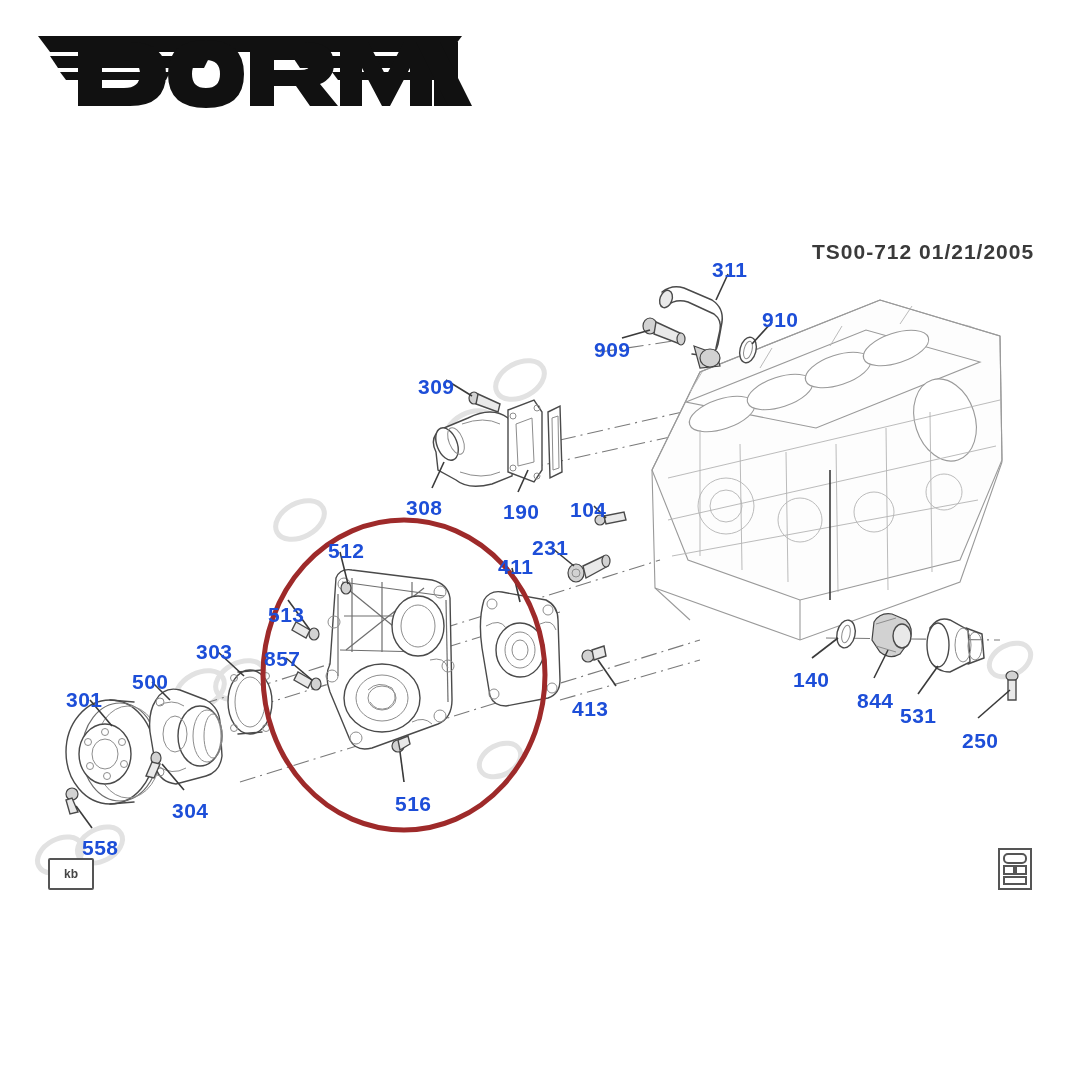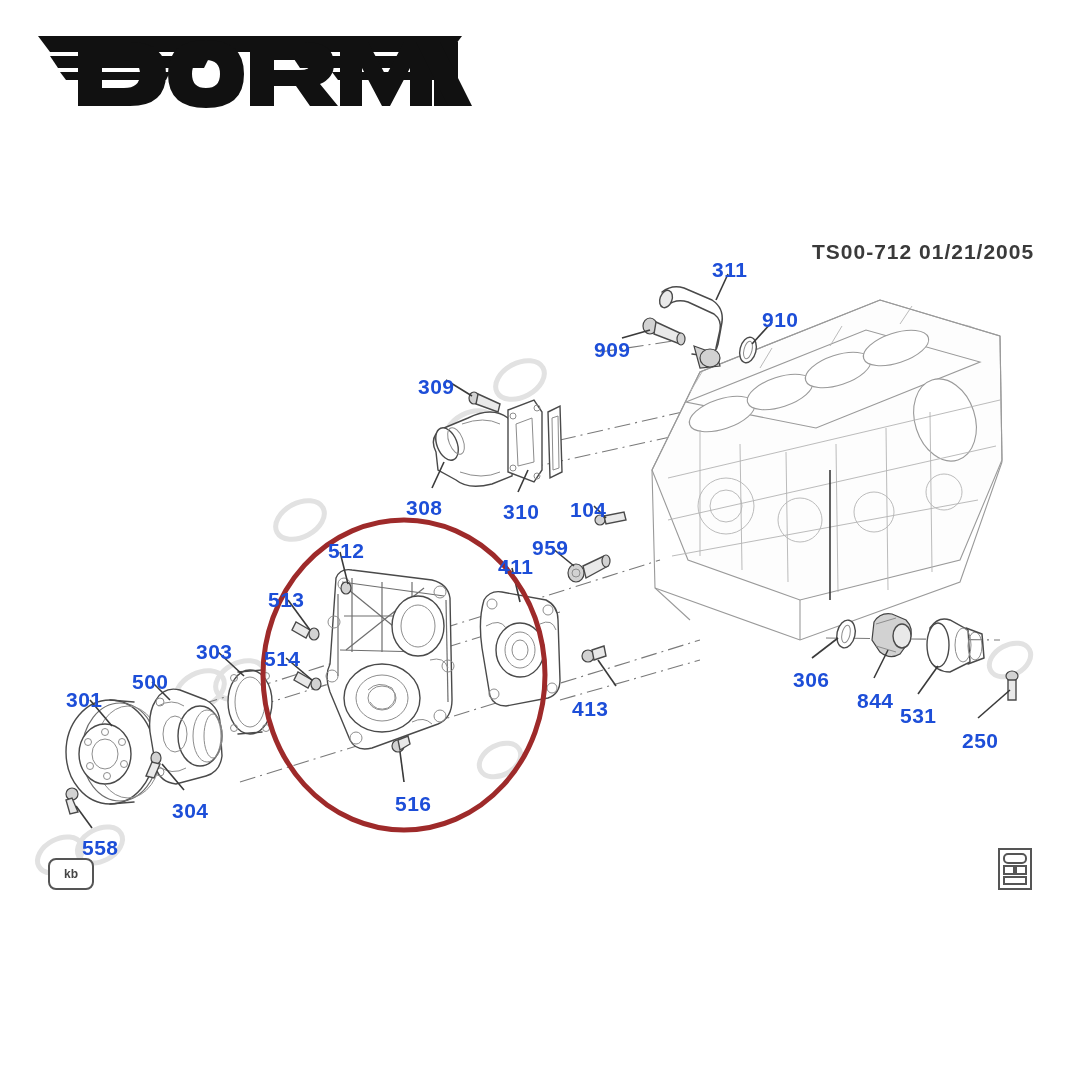--- a/index.html
+++ b/index.html
@@ -6,21 +6,21 @@
   html,body{margin:0;padding:0;background:#ffffff;}
   body{width:1080px;height:1080px;font-family:"Liberation Sans",sans-serif;}
   #page{position:relative;width:1080px;height:1046px;background:#fff;overflow:hidden;}
   #logo{position:absolute;left:20px;top:14px;width:460px;height:100px;}
   #diagram{position:absolute;left:0;top:0;width:1080px;height:1080px;}
   .callout{position:absolute;font-family:"Liberation Sans",sans-serif;font-weight:bold;
            font-size:21px;color:#1d4ed8;letter-spacing:0.5px;white-space:nowrap;}
   #refcode{position:absolute;left:812px;top:240px;font-size:21px;font-weight:bold;
            color:#3a3a3a;letter-spacing:1px;white-space:nowrap;}
   .cornerbox{position:absolute;border:2px solid #555;background:#fff;}
-  #kbbox{left:48px;top:858px;width:42px;height:28px;border-radius:8px;}
+  #kbbox{left:48px;top:858px;width:42px;height:28px;border-radius:2px;}
   #kbtext{position:absolute;left:0;top:0;width:42px;height:28px;line-height:28px;
           text-align:center;font-size:12px;font-weight:bold;color:#444;
           font-family:"Liberation Sans",sans-serif;}
   #iconbox{left:998px;top:848px;width:30px;height:38px;}
 </style>
 </head>
 <body>
 
 <div id="page">
 
@@ -336,35 +336,35 @@
     <ellipse cx="404" cy="675" rx="141" ry="155" fill="none" stroke="#9e2a2a" stroke-width="5"></ellipse>
   </svg>
 
   <div id="refcode">TS00-712  01/21/2005</div>
 
   <div class="callout" style="left:712px;top:258px">311</div>
   <div class="callout" style="left:594px;top:338px">909</div>
   <div class="callout" style="left:762px;top:308px">910</div>
   <div class="callout" style="left:418px;top:375px">309</div>
   <div class="callout" style="left:406px;top:496px">308</div>
-  <div class="callout" style="left:503px;top:500px">310</div>
+  <div class="callout" style="left:503px;top:500px">190</div>
   <div class="callout" style="left:570px;top:498px">104</div>
-  <div class="callout" style="left:532px;top:536px">959</div>
+  <div class="callout" style="left:532px;top:536px">231</div>
   <div class="callout" style="left:328px;top:539px">512</div>
   <div class="callout" style="left:498px;top:555px">411</div>
-  <div class="callout" style="left:268px;top:588px">513</div>
-  <div class="callout" style="left:264px;top:647px">514</div>
+  <div class="callout" style="left:268px;top:603px">513</div>
+  <div class="callout" style="left:264px;top:647px">857</div>
   <div class="callout" style="left:196px;top:640px">303</div>
   <div class="callout" style="left:132px;top:670px">500</div>
   <div class="callout" style="left:66px;top:688px">301</div>
   <div class="callout" style="left:172px;top:799px">304</div>
   <div class="callout" style="left:82px;top:836px">558</div>
   <div class="callout" style="left:395px;top:792px">516</div>
   <div class="callout" style="left:572px;top:697px">413</div>
-  <div class="callout" style="left:793px;top:668px">306</div>
+  <div class="callout" style="left:793px;top:668px">140</div>
   <div class="callout" style="left:857px;top:689px">844</div>
   <div class="callout" style="left:900px;top:704px">531</div>
   <div class="callout" style="left:962px;top:729px">250</div>
 
   <div class="cornerbox" id="kbbox">
     <div id="kbtext">kb</div>
   </div>
 
   <div class="cornerbox" id="iconbox">
     <svg viewBox="0 0 30 38" width="30" height="38">

